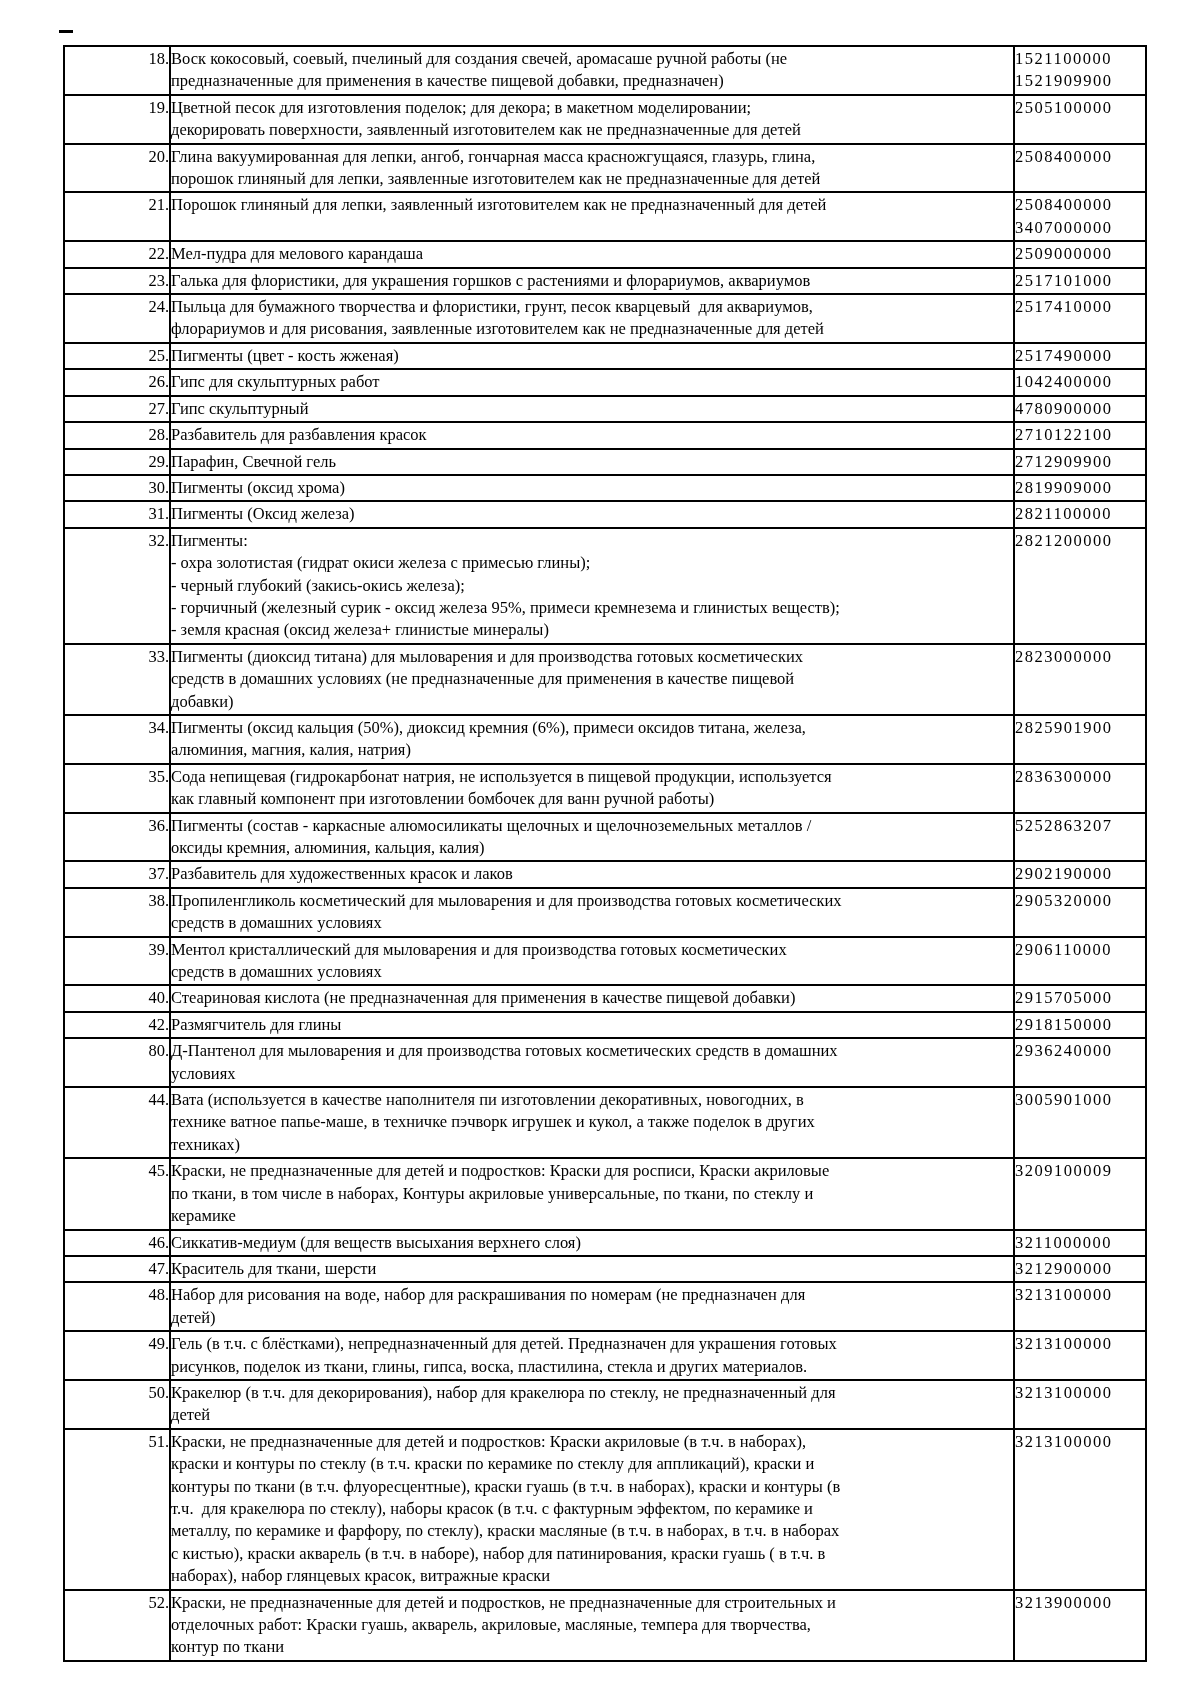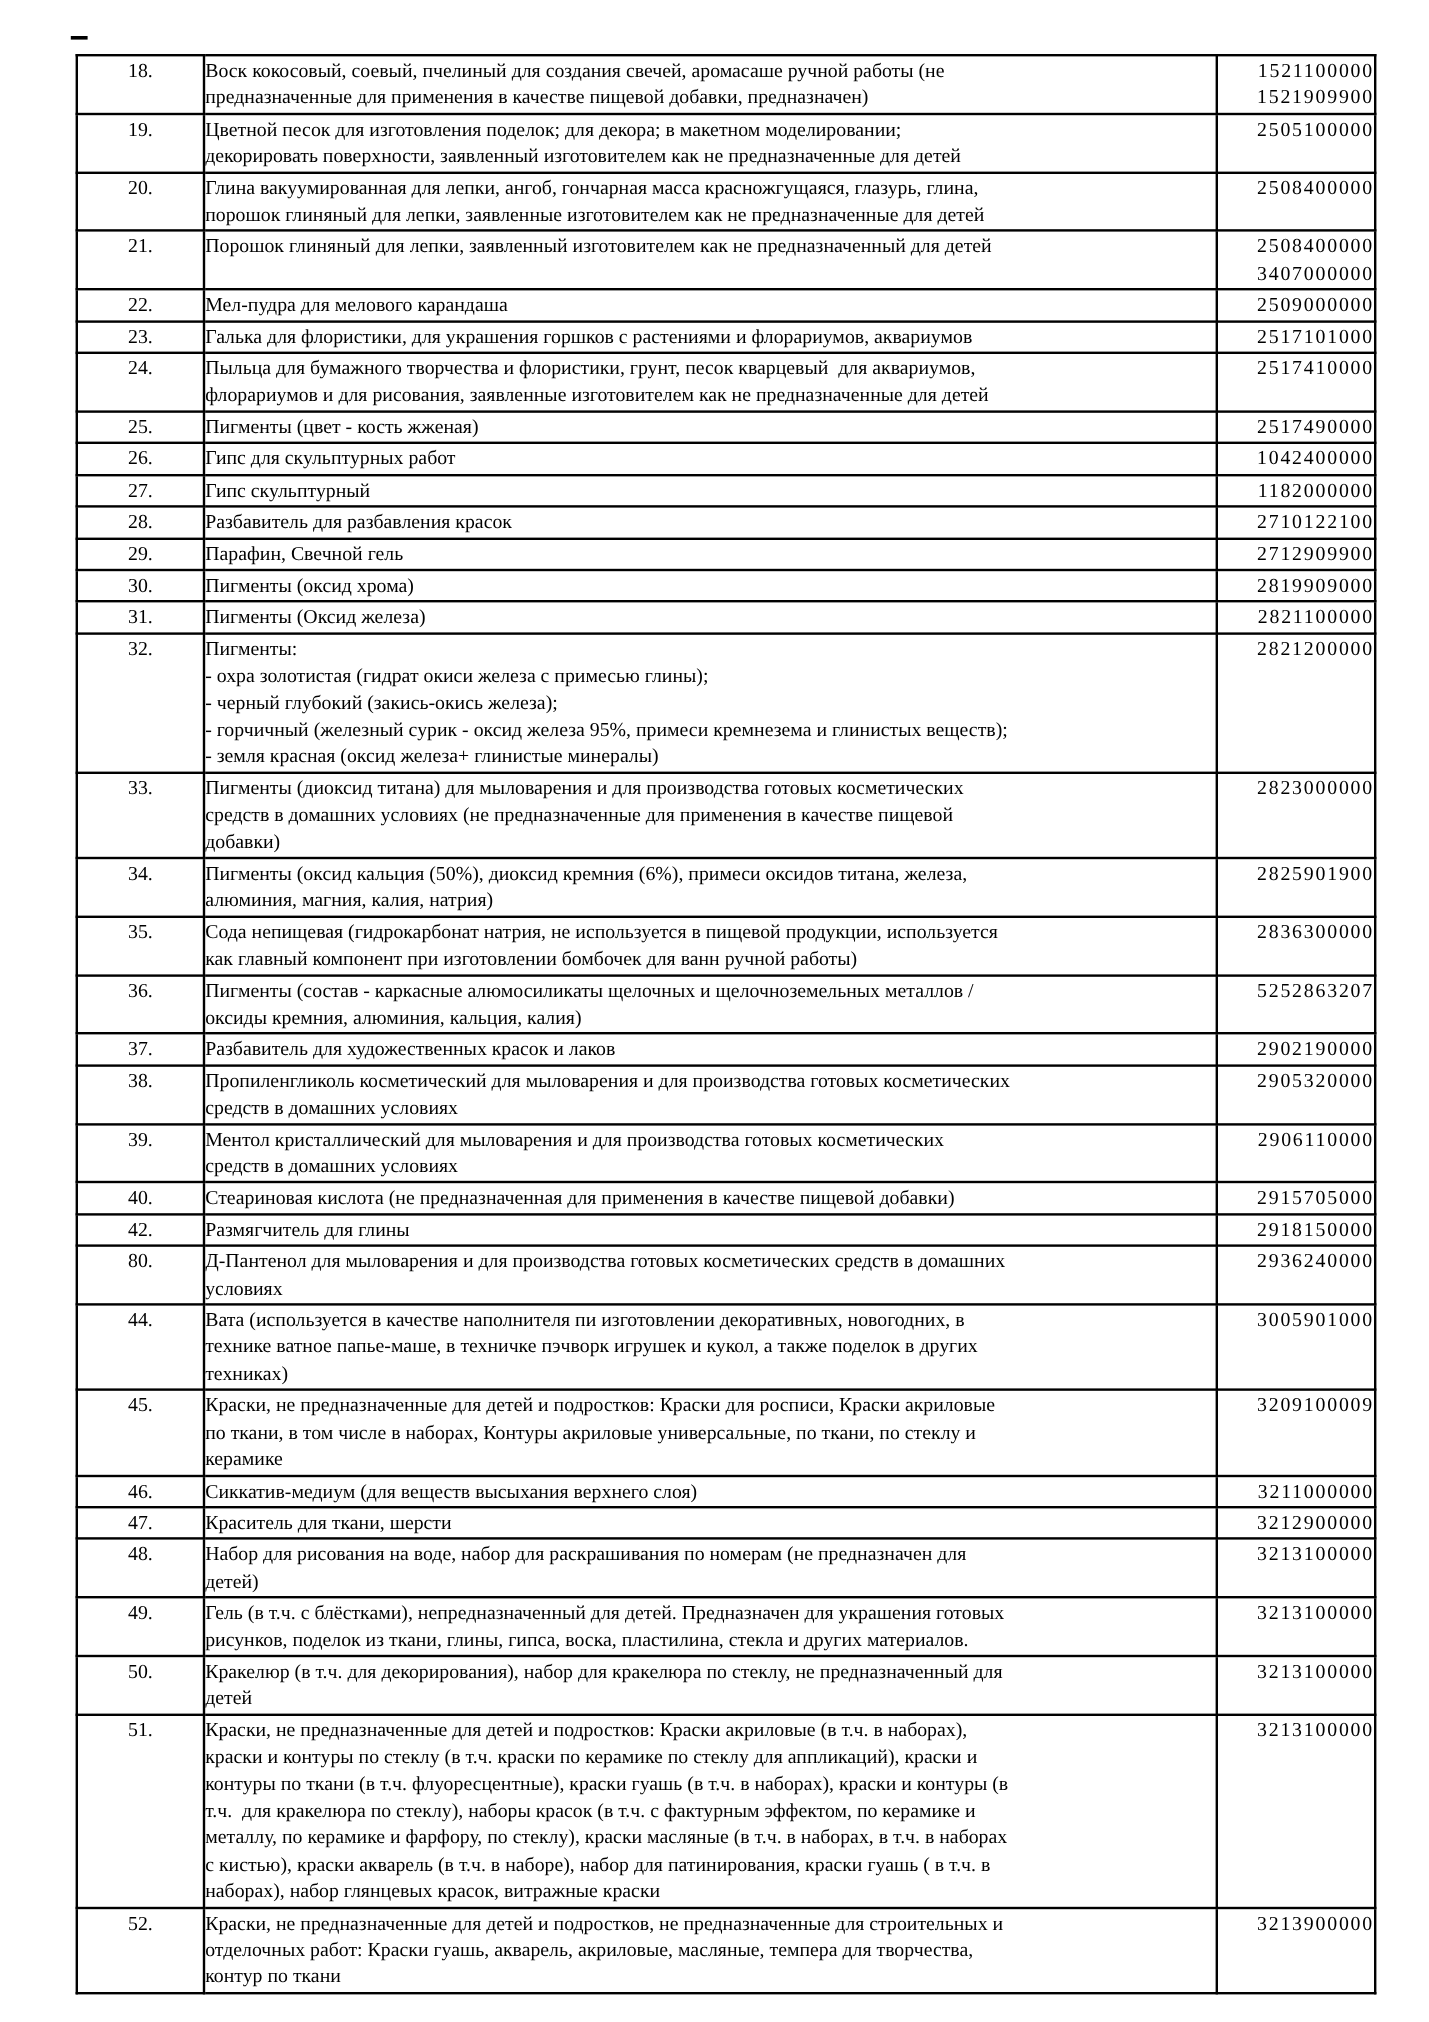--- a/index.html
+++ b/index.html
@@ -37,30 +37,30 @@
     vertical-align: top;
     padding: 1px 0 1px 0;
     font-size: 16.5px;
     line-height: 22.4px;
     overflow: hidden;
   }
   col.c-num  { width: 106px; }
   col.c-desc { width: 844px; }
   col.c-code { width: 132px; }
   td.cell-num {
-    text-align: center;
+    text-align: right;
     font-family: Liberation Serif, serif;
   }
   td.cell-desc {
     padding-left: 13px;
     padding-right: 8px;
     font-family: Liberation Serif, serif;
   }
   td.cell-code {
-    text-align: right;
+    text-align: left;
     font-size: 17px;
     letter-spacing: 1.5px;
   }
   td.v-middle {
     vertical-align: middle;
   }
   .desc-line, .code-line {
     white-space: pre;
   }
 </style>
@@ -162,21 +162,21 @@
           <td class="cell-code">
             <div class="code-line">1042400000</div>
           </td>
         </tr>
         <tr>
           <td class="cell-num">27.</td>
           <td class="cell-desc">
             <div class="desc-line">Гипс скульптурный</div>
           </td>
           <td class="cell-code">
-            <div class="code-line">1182000000</div>
+            <div class="code-line">4780900000</div>
           </td>
         </tr>
         <tr>
           <td class="cell-num">28.</td>
           <td class="cell-desc">
             <div class="desc-line">Разбавитель для разбавления красок</div>
           </td>
           <td class="cell-code">
             <div class="code-line">2710122100</div>
           </td>

